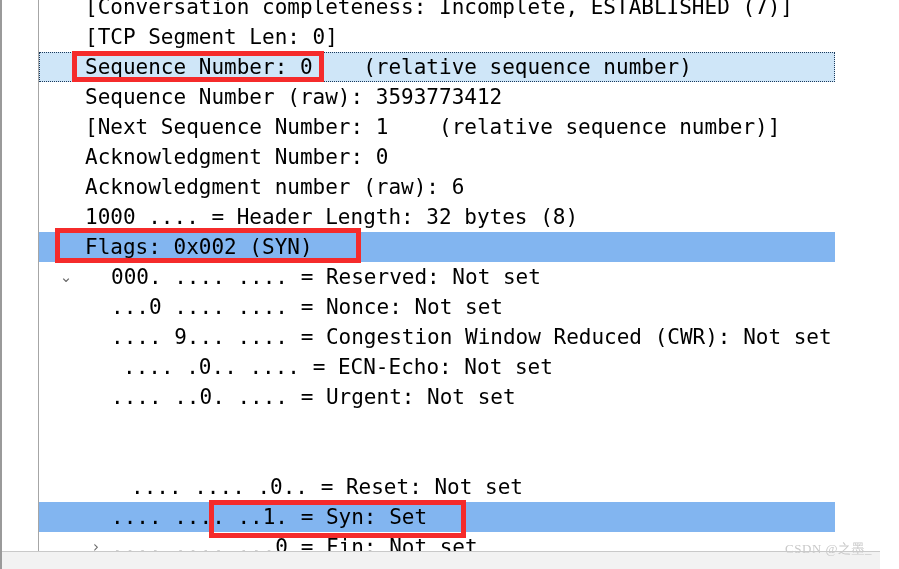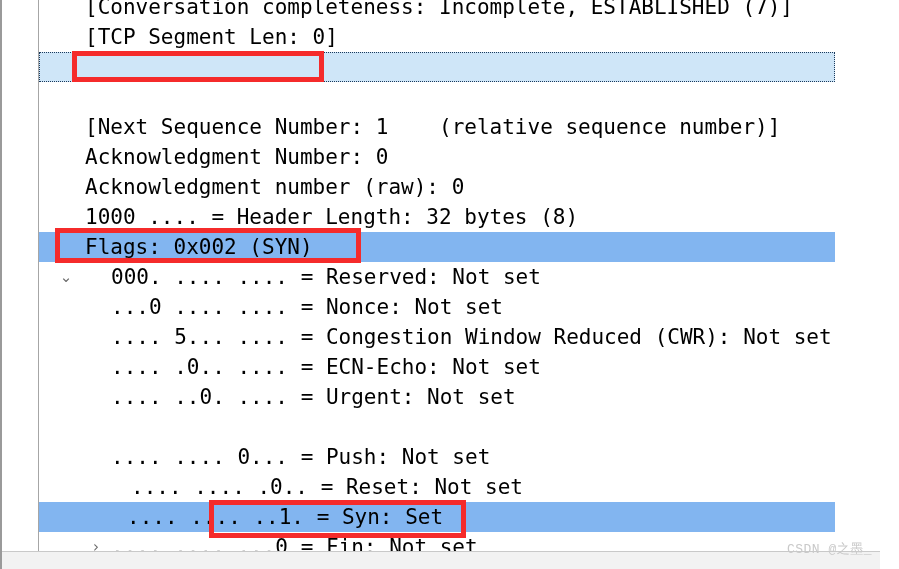--- a/index.html
+++ b/index.html
@@ -117,21 +117,21 @@
     width: 897px;
     height: 17px;
     background: #f2f2f2;
   }
 
   
   #watermark {
     position: absolute;
     right: 8px;
     top: 540px;
-    font-family: Liberation Mono, monospace;
+    font-family: Liberation Serif, serif;
     font-size: 13px;
     color: #c9c9c9;
     white-space: pre;
     letter-spacing: 0.5px;
   }
 </style>
 </head>
 <body>
 
 <div id="screen">
@@ -143,75 +143,78 @@
     <div class="rowbg sel" style="top:502px;"></div>
 
     <div class="row" style="top:-8px;">
       <span class="txt" style="left:46px;">[Conversation completeness: Incomplete, ESTABLISHED (7)]</span>
     </div>
 
     <div class="row" style="top:22px;">
       <span class="txt" style="left:46px;">[TCP Segment Len: 0]</span>
     </div>
 
-
+    <div class="row" style="top:52px;">
+      <span class="txt" style="left:46px;">Sequence Number: 0    (relative sequence number)</span>
+    </div>
+
+    <div class="row" style="top:82px;">
+      <span class="txt" style="left:46px;">Sequence Number (raw): 3593773412</span>
+    </div>
 
     <div class="row" style="top:112px;">
       <span class="txt" style="left:46px;">[Next Sequence Number: 1    (relative sequence number)]</span>
     </div>
 
     <div class="row" style="top:142px;text-align:right;">
       <span class="txt" style="left:46px;">Acknowledgment Number: 0</span>
     </div>
 
     <div class="row" style="top:172px;">
-      <span class="txt" style="left:46px;">Acknowledgment number (raw): 0</span>
+      <span class="txt" style="left:46px;">Acknowledgment number (raw): 6</span>
     </div>
 
     <div class="row" style="top:202px;">
       <span class="txt" style="left:46px;">1000 .... = Header Length: 32 bytes (8)</span>
     </div>
 
     <div class="row" style="top:232px;">
       <span class="chev" style="left:20px;">⌄</span>
       <span class="txt" style="left:46px;">Flags: 0x002 (SYN)</span>
     </div>
 
     <div class="row" style="top:262px;">
       <span class="txt" style="left:72px;">000. .... .... = Reserved: Not set</span>
     </div>
 
     <div class="row" style="top:292px;">
       <span class="txt" style="left:72px;">...0 .... .... = Nonce: Not set</span>
     </div>
 
     <div class="row" style="top:322px;">
-      <span class="txt" style="left:72px;">.... 5... .... = Congestion Window Reduced (CWR): Not set</span>
+      <span class="txt" style="left:72px;">.... 9... .... = Congestion Window Reduced (CWR): Not set</span>
     </div>
 
     <div class="row" style="top:352px;">
-      <span class="txt" style="left:72px;">.... .0.. .... = ECN-Echo: Not set</span>
+      <span class="txt" style="left:84px;">.... .0.. .... = ECN-Echo: Not set</span>
     </div>
 
     <div class="row" style="top:382px;">
       <span class="txt" style="left:72px;">.... ..0. .... = Urgent: Not set</span>
     </div>
 
 
-    <div class="row" style="top:442px;">
-      <span class="txt" style="left:72px;">.... .... 0... = Push: Not set</span>
-    </div>
 
     <div class="row" style="top:472px;">
       <span class="txt" style="left:72px;margin-left:20px;">.... .... .0.. = Reset: Not set</span>
     </div>
 
     <div class="row" style="top:502px;">
       <span class="chev" style="left:50px;">›</span>
-      <span class="txt" style="left:72px;margin-left:16px;">.... .... ..1. = Syn: Set</span>
+      <span class="txt" style="left:72px;">.... .... ..1. = Syn: Set</span>
     </div>
 
     <div class="row" style="top:532px;">
       <span class="txt" style="left:72px;">.... .... ...0 = Fin: Not set</span>
     </div>
 
   </div>
 
   <div id="tree-left-rule"></div>
   <div id="pane-bottom-rule"></div>

